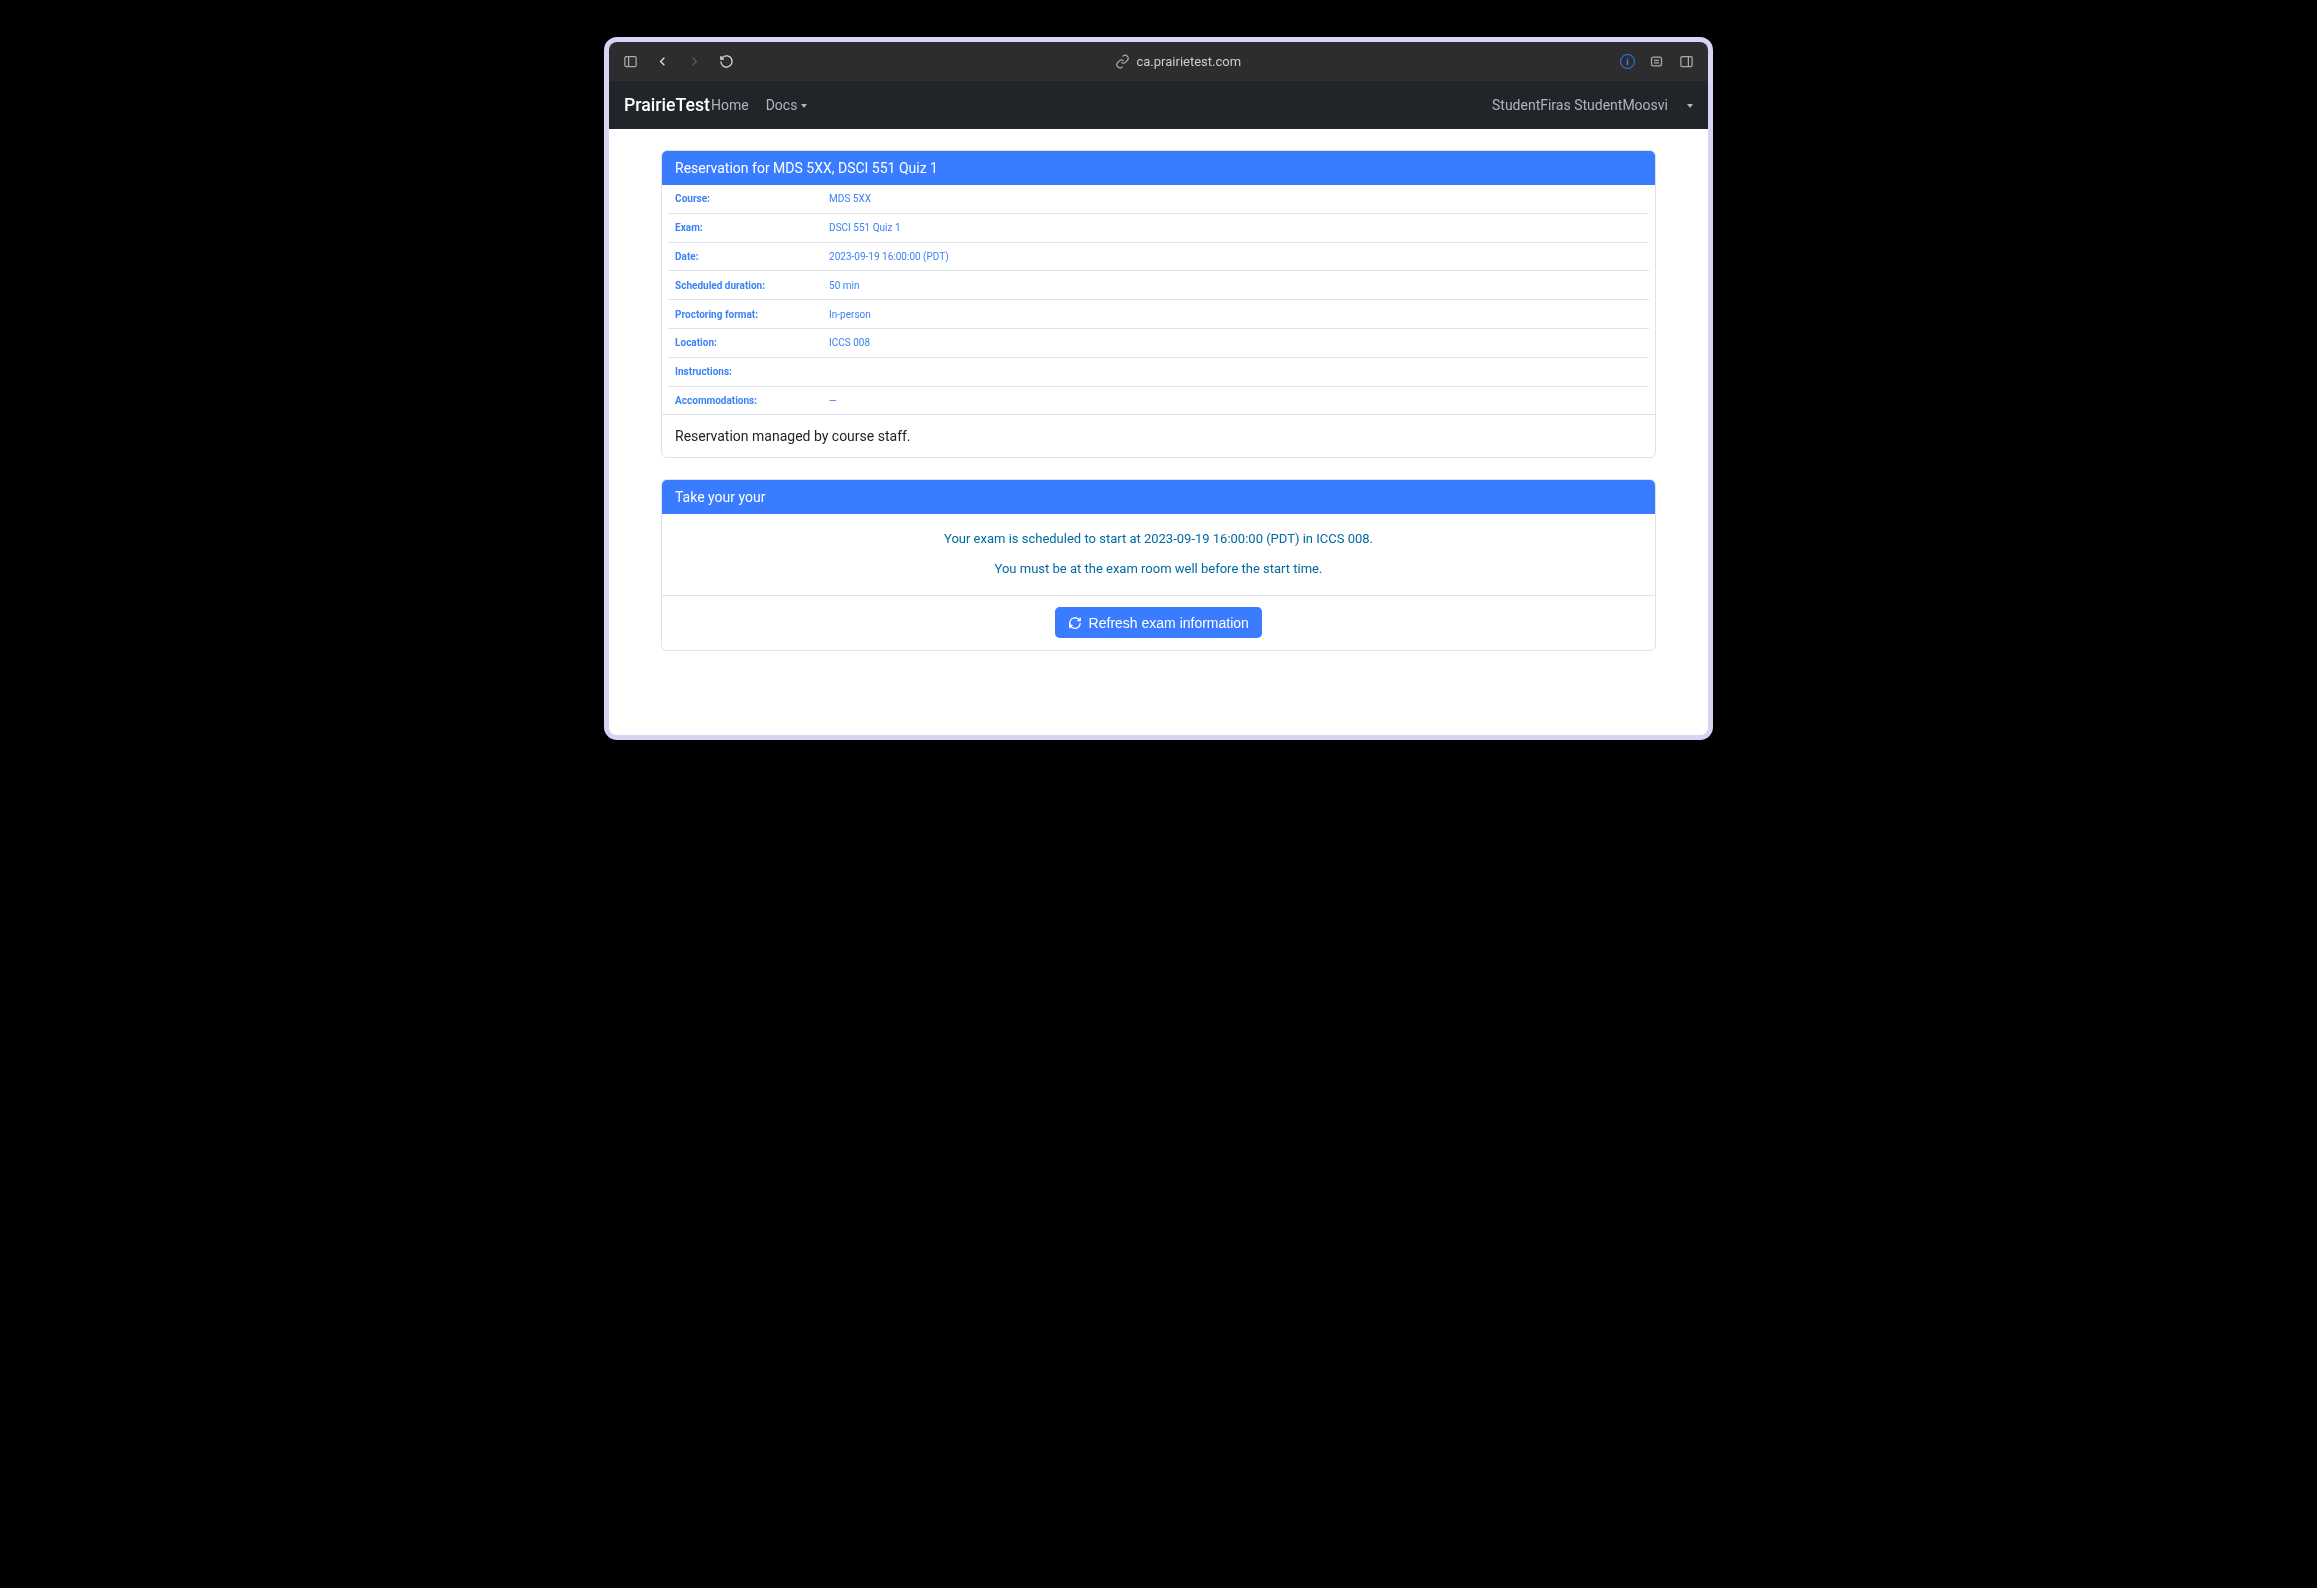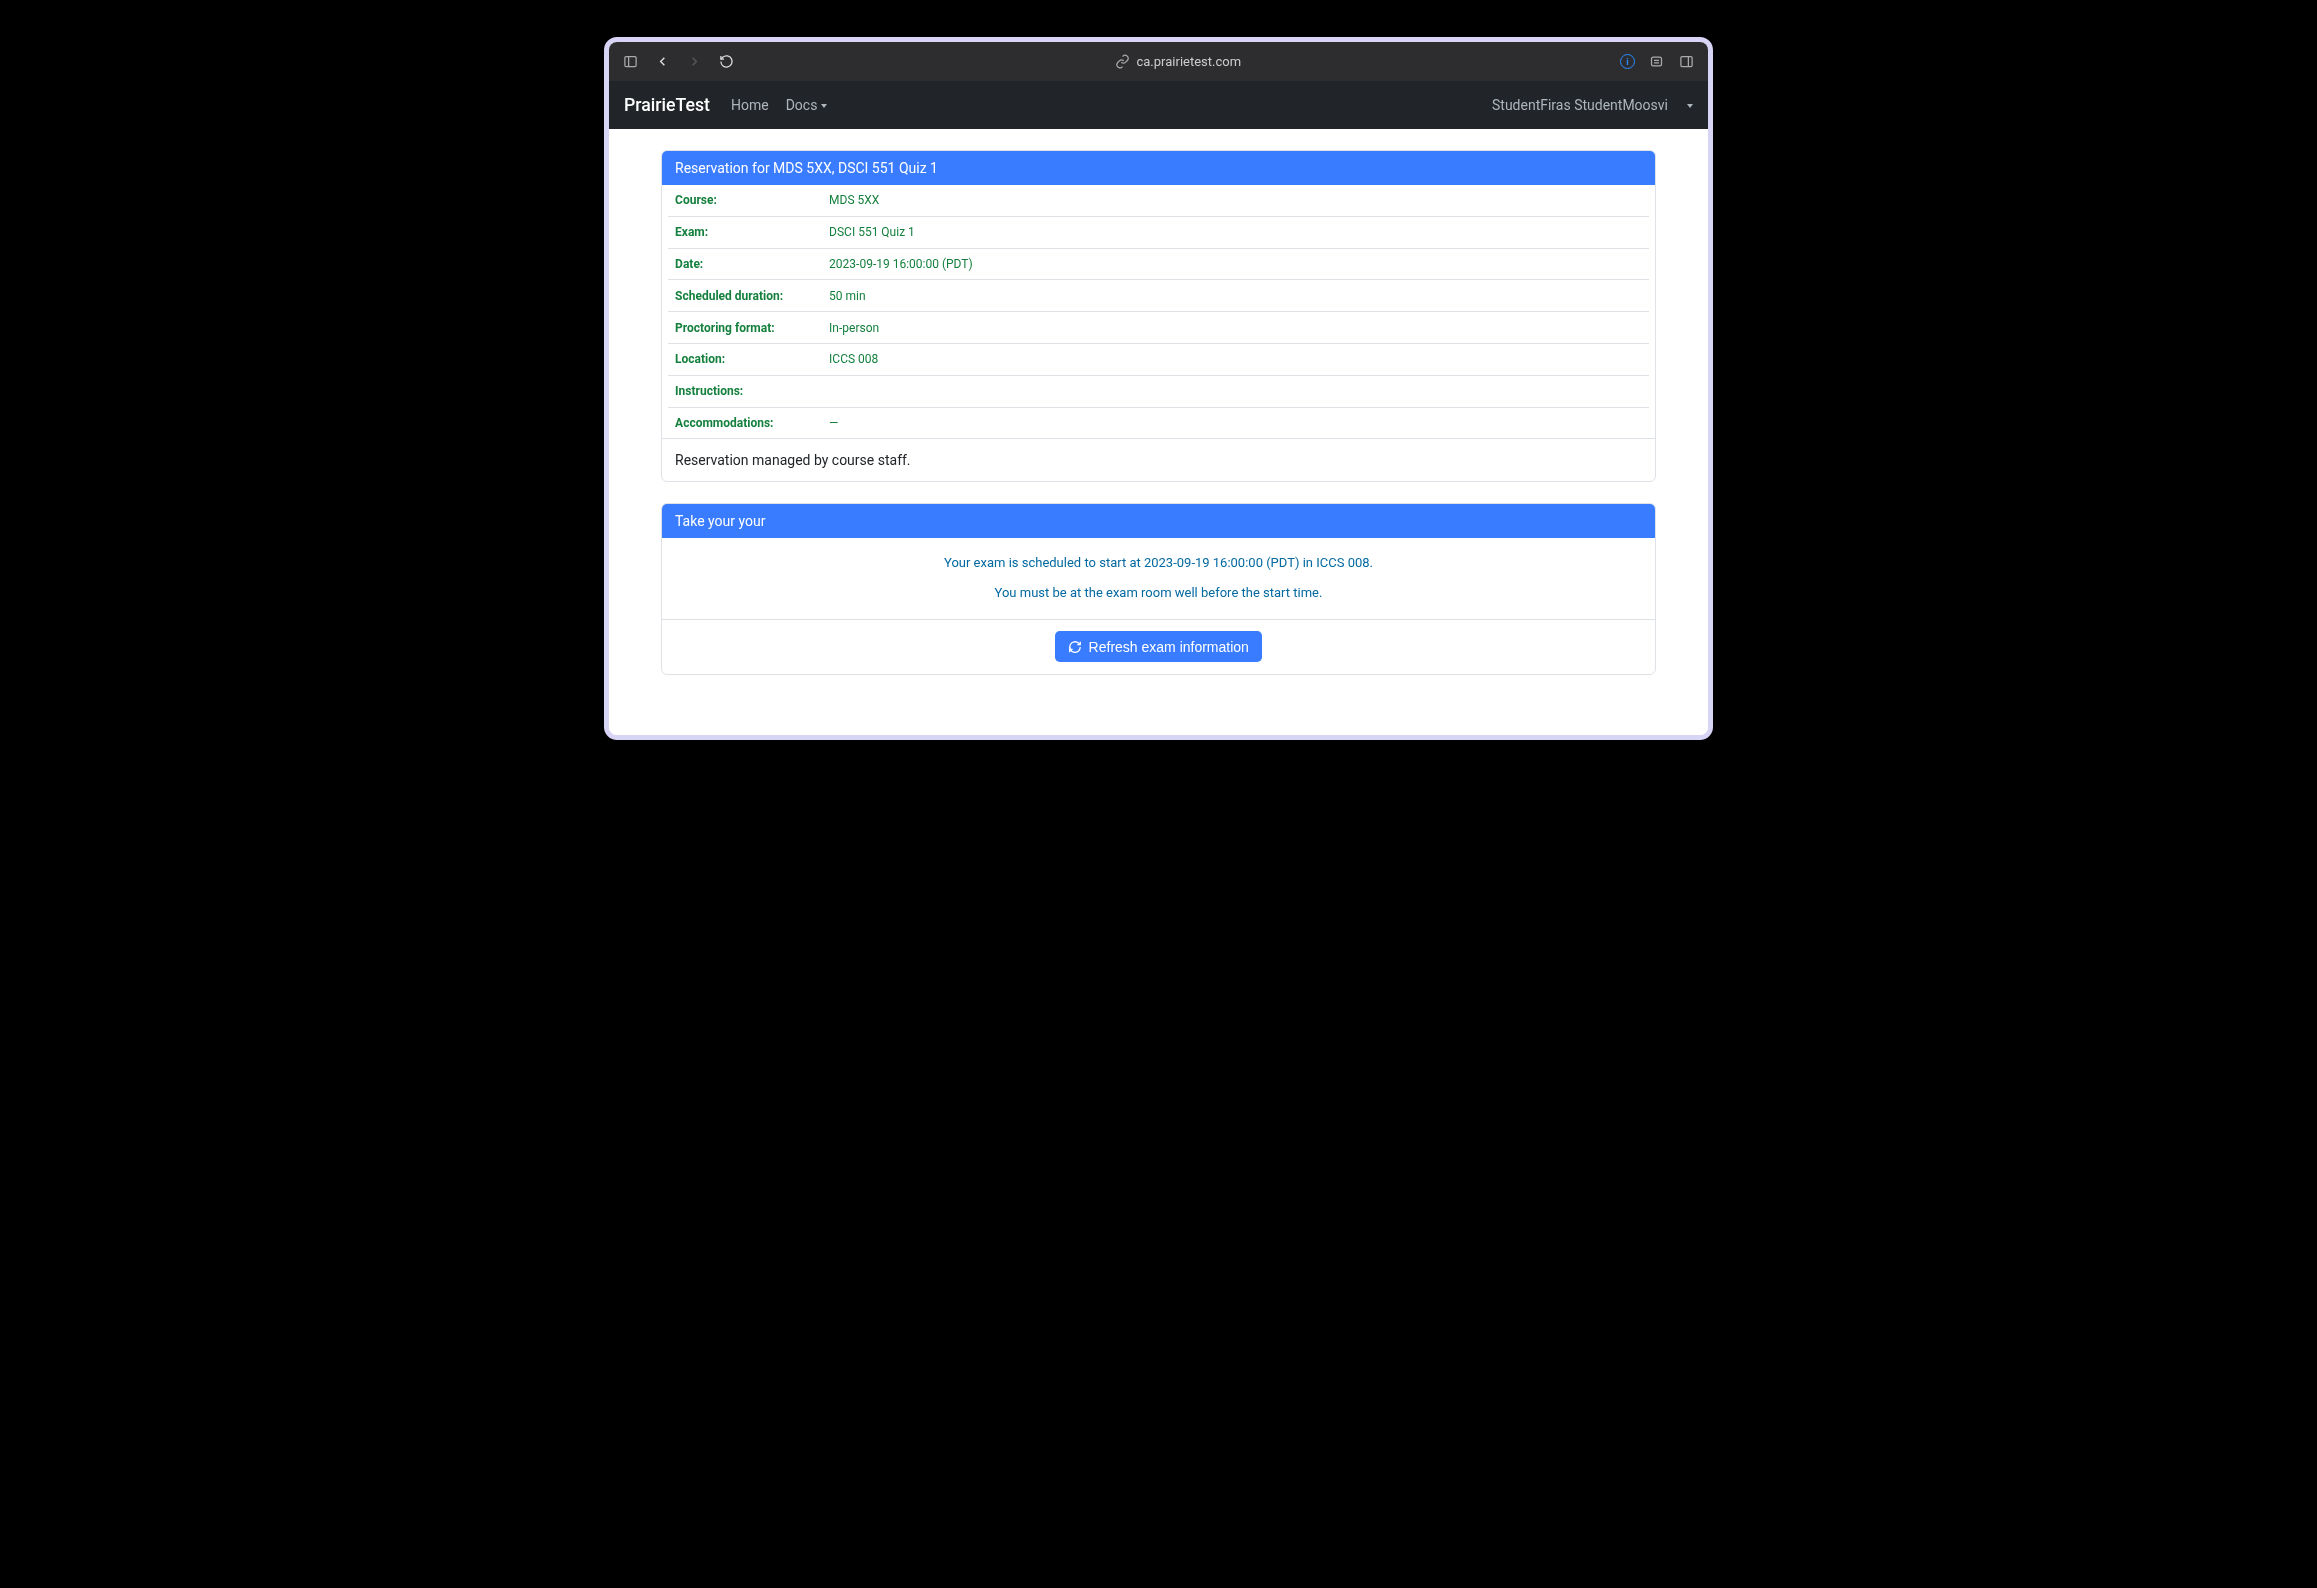--- a/index.html
+++ b/index.html
@@ -78,21 +78,21 @@
       height: 48px;
       display: flex;
       align-items: center;
       padding: 0 15px;
       color: #fff;
     }
     .brand {
       font-size: 17.7px;
       font-weight: 500;
       color: #fff;
-      margin-right: 21px;
+      margin-right: 1px;
     }
     .nav-links {
       display: flex;
       gap: 17px;
       flex: 1;
     }
     .nav-link {
       color: #adb5bd;
       font-size: 14px;
       cursor: pointer;
@@ -141,22 +141,22 @@
       border-collapse: collapse;
     }
     .table tr {
       border-bottom: 0.9px solid #dee2e6;
     }
     .table tr:last-child {
       border-bottom: none;
     }
     .table td {
       padding: 8.4px 7.5px;
-      font-size: 12px;
-      color: #15803d;
+      font-size: 10px;
+      color: #3b82f6;
       vertical-align: top;
     }
     .table td.label-cell {
       font-weight: 700;
       width: 154px;
       white-space: nowrap;
     }
     .card-footer {
       padding: 13px 13px;
       font-size: 14px;

